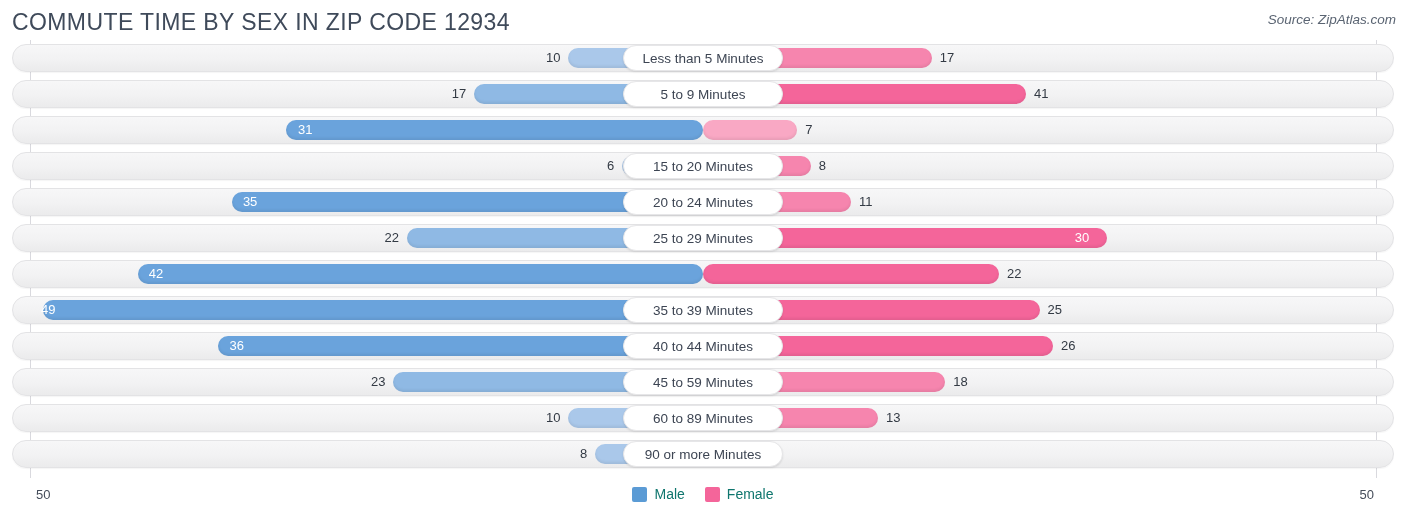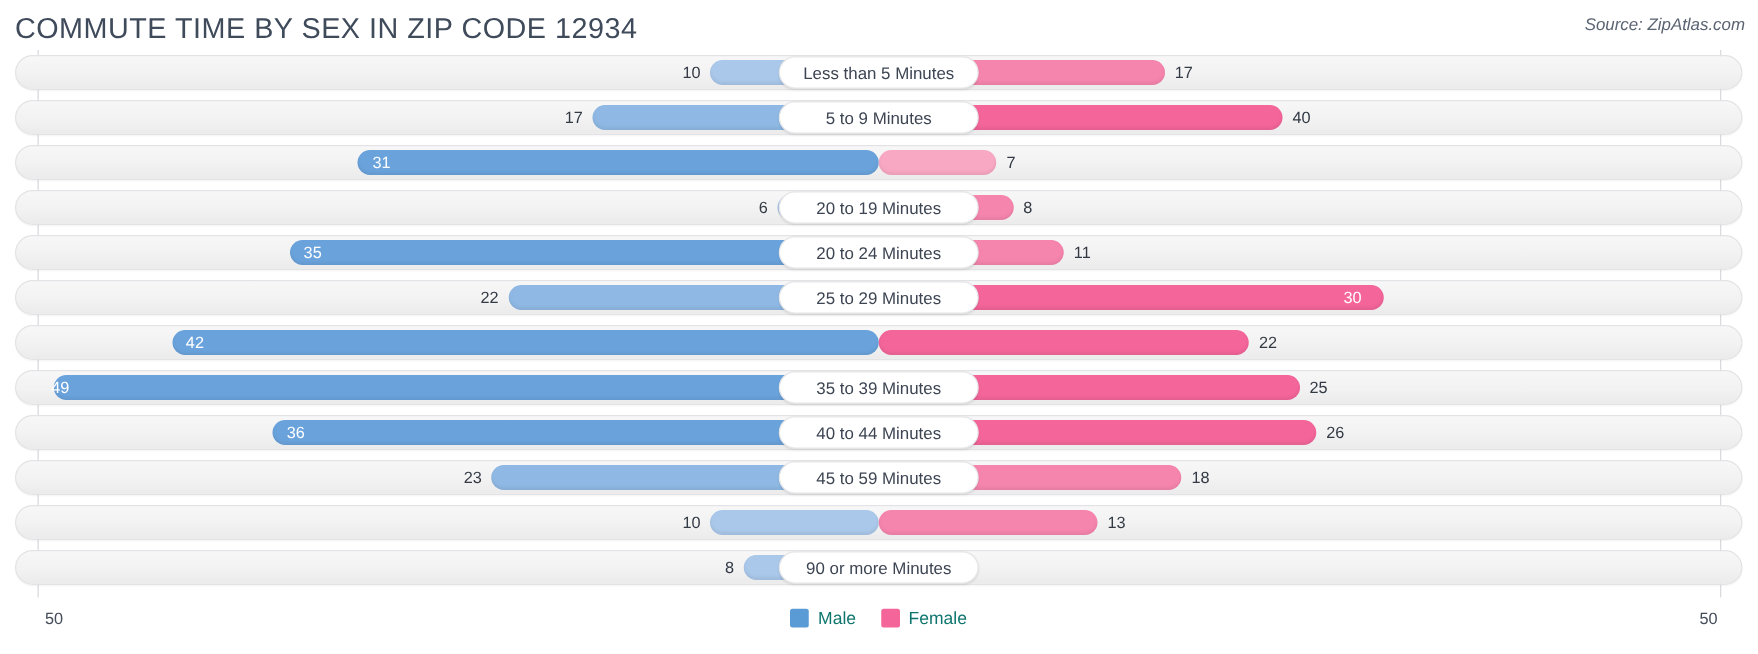--- a/index.html
+++ b/index.html
@@ -202,37 +202,37 @@
         <div class="bar female mid" style="left: 703px; width: 228.82px;"></div>
         <div class="val m-out" style="left: 520.4px; width: 40px;">10</div>
         <div class="val f-out" style="left: 939.82px; width: 40px;">17</div>
         <div class="center-pill" style="left: 623px; width: 160px;">Less than 5 Minutes</div>
       </div>
       <div class="row">
         <div class="track"></div>
         <div class="bar male mid" style="left: 474.18px; width: 228.82px;"></div>
         <div class="bar female" style="left: 703px; width: 323.04px;"></div>
         <div class="val m-out" style="left: 426.18px; width: 40px;">17</div>
-        <div class="val f-out" style="left: 1034.04px; width: 40px;">40</div>
+        <div class="val f-out" style="left: 1034.04px; width: 40px;">41</div>
         <div class="center-pill" style="left: 623px; width: 160px;">5 to 9 Minutes</div>
       </div>
       <div class="row">
         <div class="track"></div>
         <div class="bar male" style="left: 285.74px; width: 417.26px;"></div>
         <div class="bar female light" style="left: 703px; width: 94.22px;"></div>
         <div class="val inside" style="left: 298px;">31</div>
         <div class="val f-out" style="left: 805.22px; width: 40px;">7</div>
       </div>
       <div class="row">
         <div class="track"></div>
         <div class="bar male light" style="left: 622.24px; width: 80.76px;"></div>
         <div class="bar female mid" style="left: 703px; width: 107.68px;"></div>
         <div class="val m-out" style="left: 574.24px; width: 40px;">6</div>
         <div class="val f-out" style="left: 818.68px; width: 40px;">8</div>
-        <div class="center-pill" style="left: 623px; width: 160px;">20 to 19 Minutes</div>
+        <div class="center-pill" style="left: 623px; width: 160px;">15 to 20 Minutes</div>
       </div>
       <div class="row">
         <div class="track"></div>
         <div class="bar male" style="left: 231.9px; width: 471.1px;"></div>
         <div class="bar female mid" style="left: 703px; width: 148.06px;"></div>
         <div class="val inside" style="left: 242.9px;">35</div>
         <div class="val f-out" style="left: 859.06px; width: 40px;">11</div>
         <div class="center-pill" style="left: 623px; width: 160px;">20 to 24 Minutes</div>
       </div>
       <div class="row">
@@ -273,20 +273,21 @@
         <div class="val m-out" style="left: 345.42px; width: 40px;">23</div>
         <div class="val f-out" style="left: 953.28px; width: 40px;">18</div>
         <div class="center-pill" style="left: 623px; width: 160px;">45 to 59 Minutes</div>
       </div>
       <div class="row">
         <div class="track"></div>
         <div class="bar male light" style="left: 568.4px; width: 134.6px;"></div>
         <div class="bar female mid" style="left: 703px; width: 174.98px;"></div>
         <div class="val m-out" style="left: 520.4px; width: 40px;">10</div>
         <div class="val f-out" style="left: 885.98px; width: 40px;">13</div>
+        <div class="center-pill" style="left: 623px; width: 160px;">60 to 89 Minutes</div>
       </div>
       <div class="row">
         <div class="track"></div>
         <div class="bar male light" style="left: 595.32px; width: 107.68px;"></div>
         <div class="bar female light" style="left: 703px; width: 46px;"></div>
         <div class="val m-out" style="left: 547.32px; width: 40px;">8</div>
         <div class="val f-out" style="left: 757px; width: 40px;">0</div>
         <div class="center-pill" style="left: 623px; width: 160px;">90 or more Minutes</div>
       </div>
     </div>

